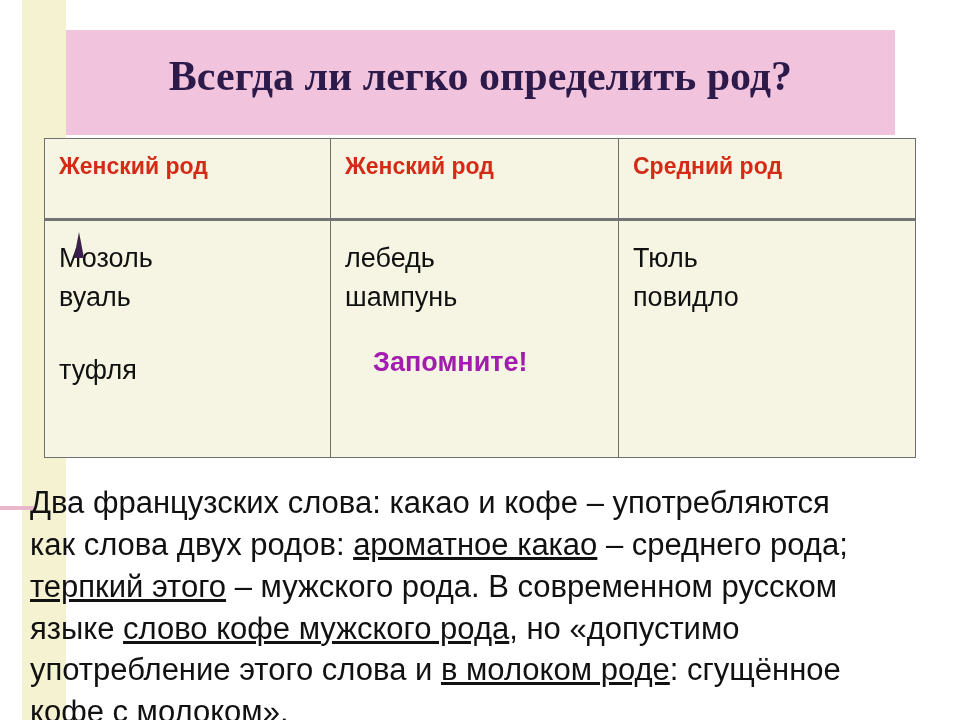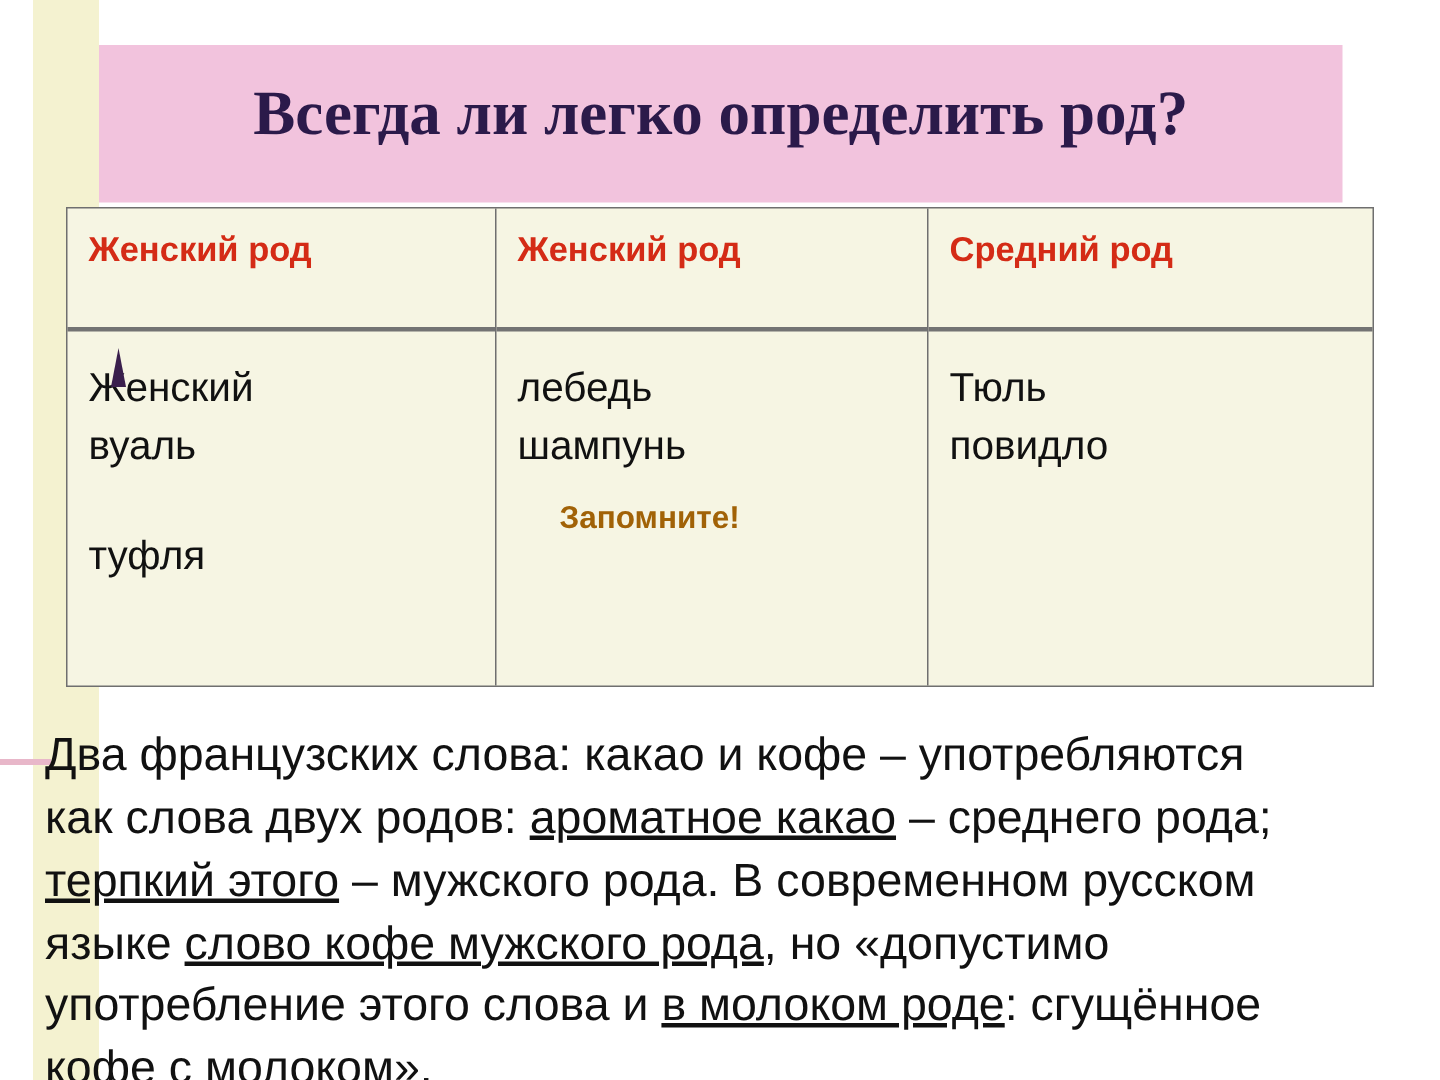--- a/index.html
+++ b/index.html
@@ -101,25 +101,25 @@
   }
   .col-body {
     padding: 18px 0 0 14px;
     font-size: 27px;
     color: #111111;
     line-height: 1.45;
   }
   .col-body .word { display: block; }
   .remember {
     display: block;
-    margin-top: 14px;
+    margin-top: 26px;
     margin-left: 28px;
-    font-size: 21px;
+    font-size: 27px;
     font-weight: bold;
-    color: #a16207;
+    color: #a21caf;
   }
   .gap-line { display: block; height: 34px; }
   
   .caret {
     position: absolute;
     left: 74px;
     top: 232px;
     width: 0; height: 0;
     border-left: 5px solid transparent;
     border-right: 5px solid transparent;
@@ -158,21 +158,21 @@
   <div class="title-band"></div>
   <div class="title-text">Всегда ли легко определить род?</div>
 
   <div class="shadow-bar"></div>
 
   <div class="table-wrap">
 
     <div class="col col-1">
       <div class="col-head">Женский род</div>
       <div class="col-body">
-        <span class="word">Женский</span>
+        <span class="word">Мозоль</span>
         <span class="word">вуаль</span>
         <span class="gap-line"></span>
         <span class="word">туфля</span>
       </div>
     </div>
 
     <div class="col col-2">
       <div class="col-head">Женский род</div>
       <div class="col-body">
         <span class="word">лебедь</span>

